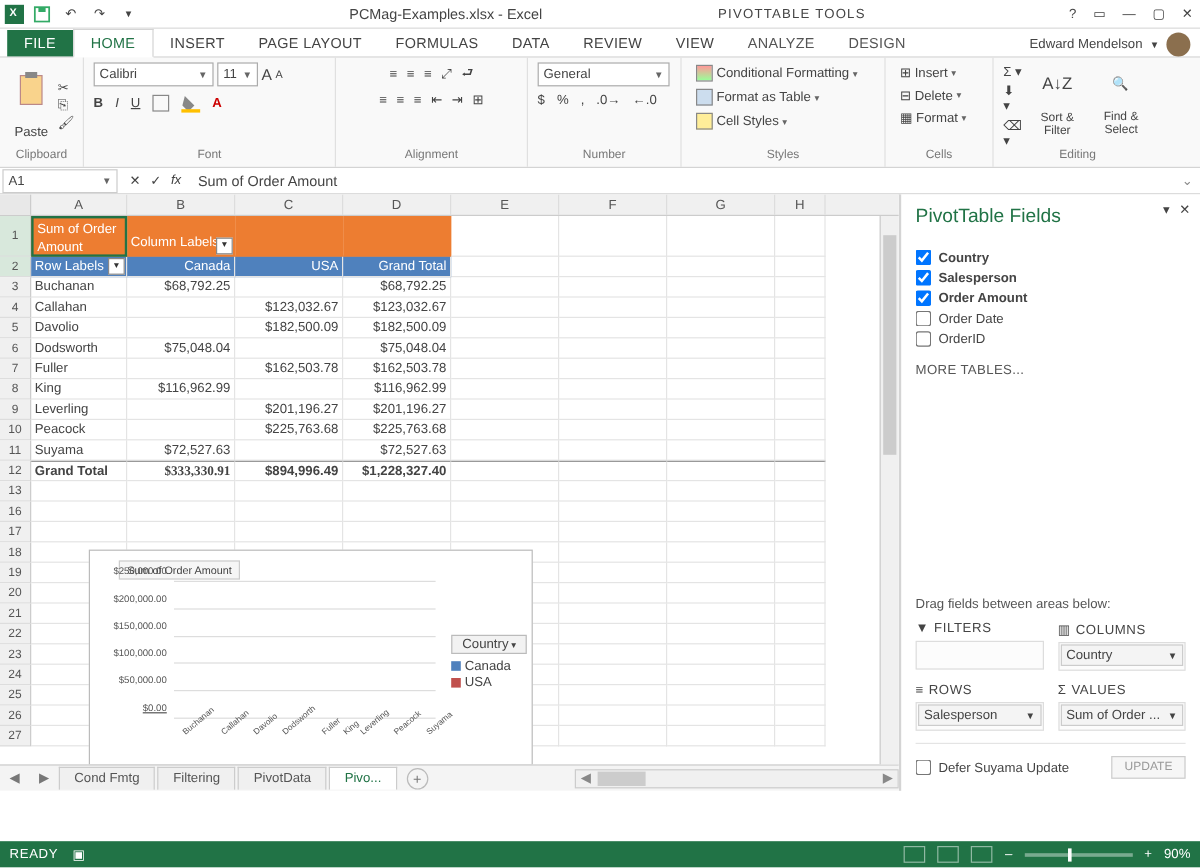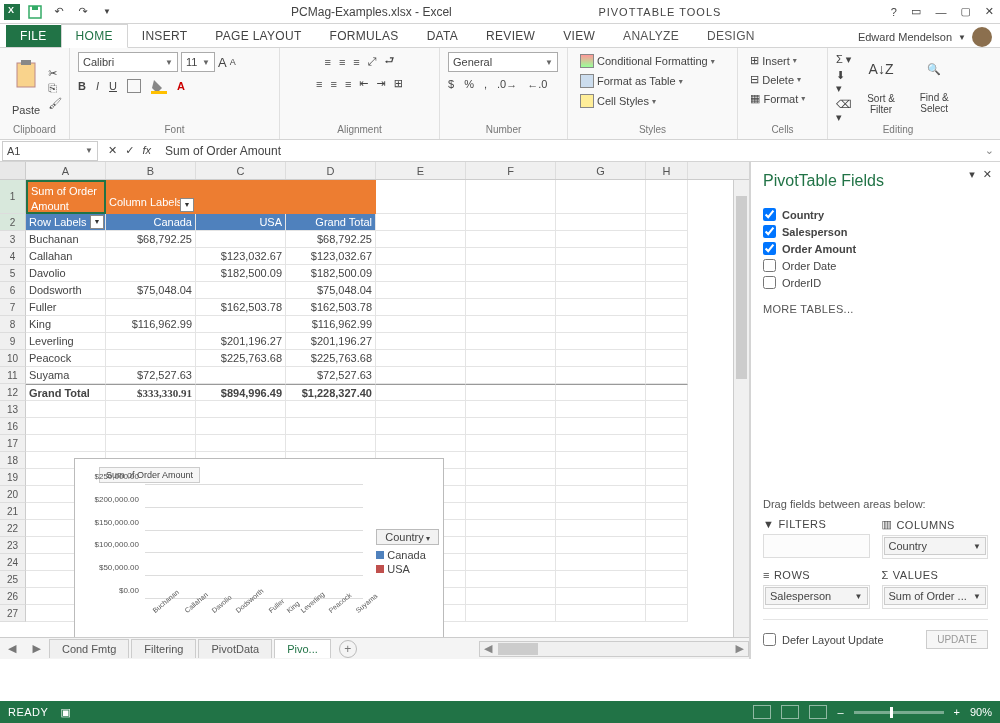--- a/index.html
+++ b/index.html
@@ -582,21 +582,21 @@
           <div class="cell " style="width: 90px;"></div>
           <div class="cell " style="width: 90px;"></div>
           <div class="cell " style="width: 90px;"></div>
           <div class="cell " style="width: 42px;"></div>
         </div>
       </div>
 
     <div class="chart-box">
       <div class="chart-title">Sum of Order Amount</div>
       <div class="chart-y" id="chart-y">
-          <div style="bottom: 0%;">$0.00</div>
+          <div style="bottom: 0%; text-decoration: underline;">$0.00</div>
           <div style="bottom: 20%; margin-top: 32px;">$50,000.00</div>
           <div style="bottom: 40%;">$100,000.00</div>
           <div style="bottom: 60%;">$150,000.00</div>
           <div style="bottom: 80%;">$200,000.00</div>
           <div style="bottom: 100%;">$250,000.00</div>
         </div>
       <div class="chart-plot" id="chart-plot">
           <div class="chart-grid" style="bottom: 0%;"></div>
           <div class="chart-grid" style="bottom: 20%;"></div>
           <div class="chart-grid" style="bottom: 40%;"></div>
@@ -751,21 +751,21 @@
           <div class="area-drop" id="drop-values">
               <div class="area-item">
                 <span>Sum of Order ...</span>
                 <span style="font-size:8px">▼</span>
               </div>
             </div>
         </div>
       </div>
       <div class="defer">
         <input type="checkbox" style="">
-        <span>Defer Layout Update</span>
+        <span>Defer Suyama Update</span>
         <button>UPDATE</button>
       </div>
     </div>
   </div>
 </div>
 
 <div class="statusbar">
   <span style="color:#fff;letter-spacing:.5px">READY</span>
   <span style="margin-left:12px;color:#fff">▣</span>
   <div class="sp">

